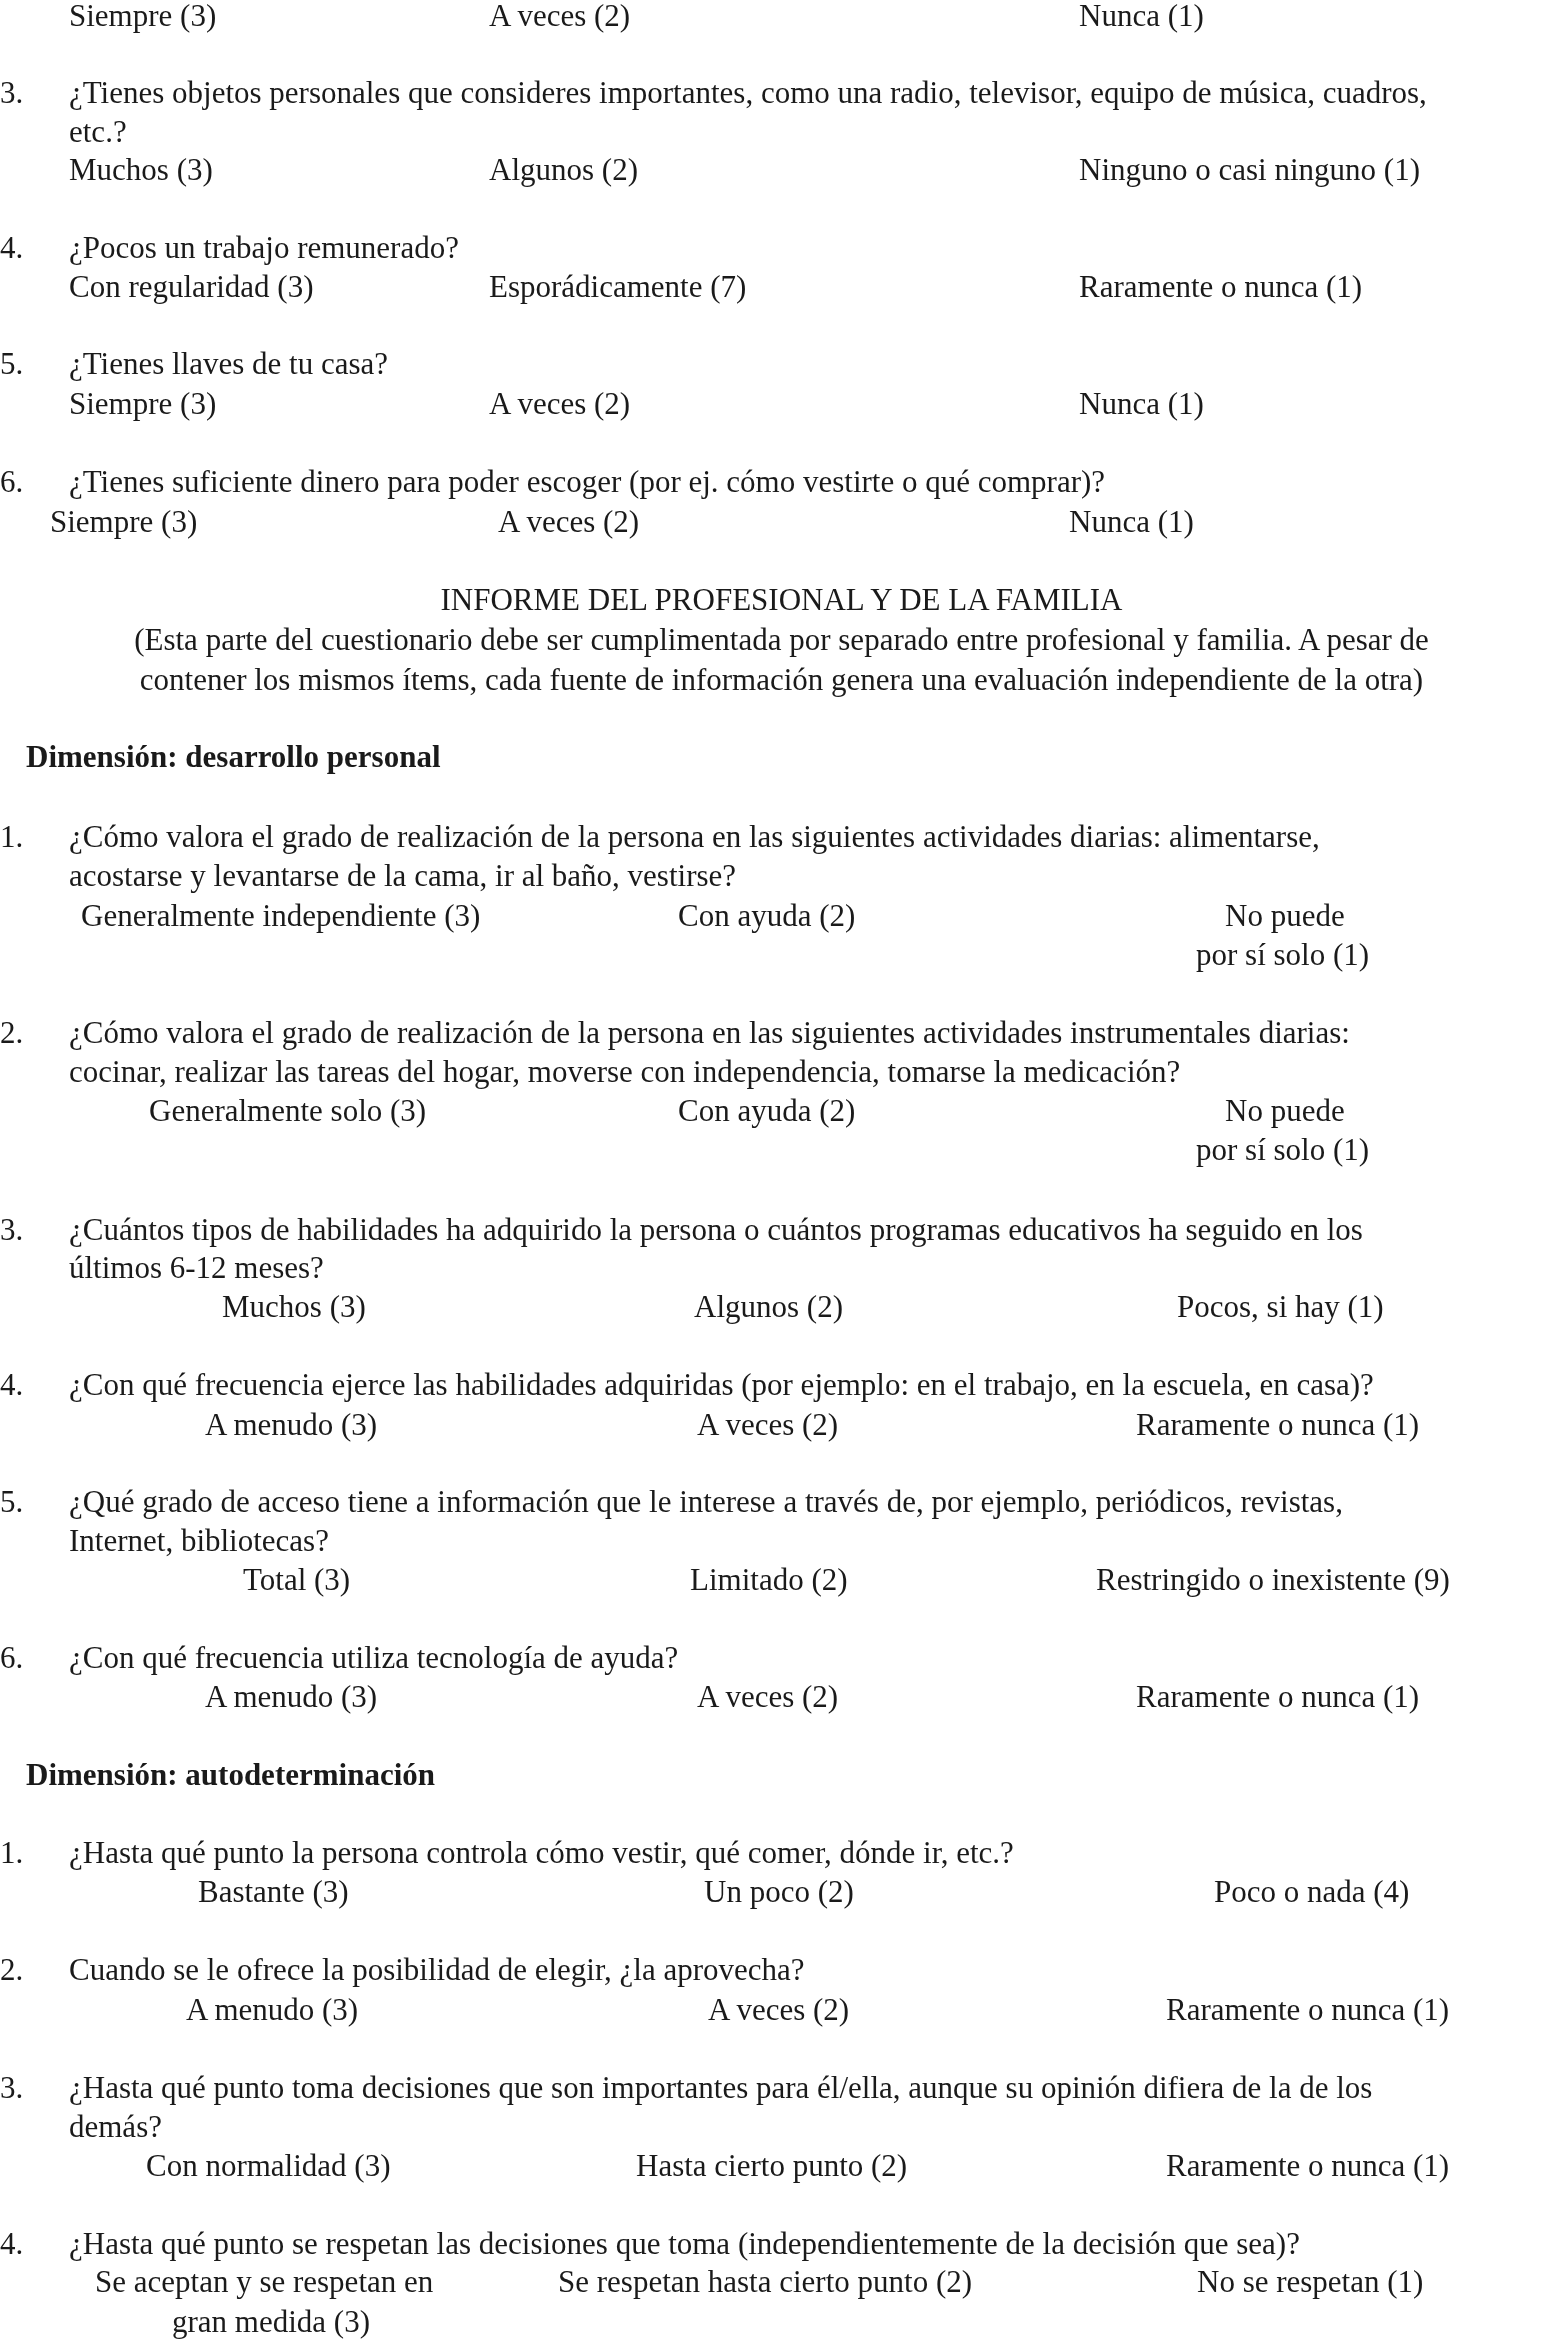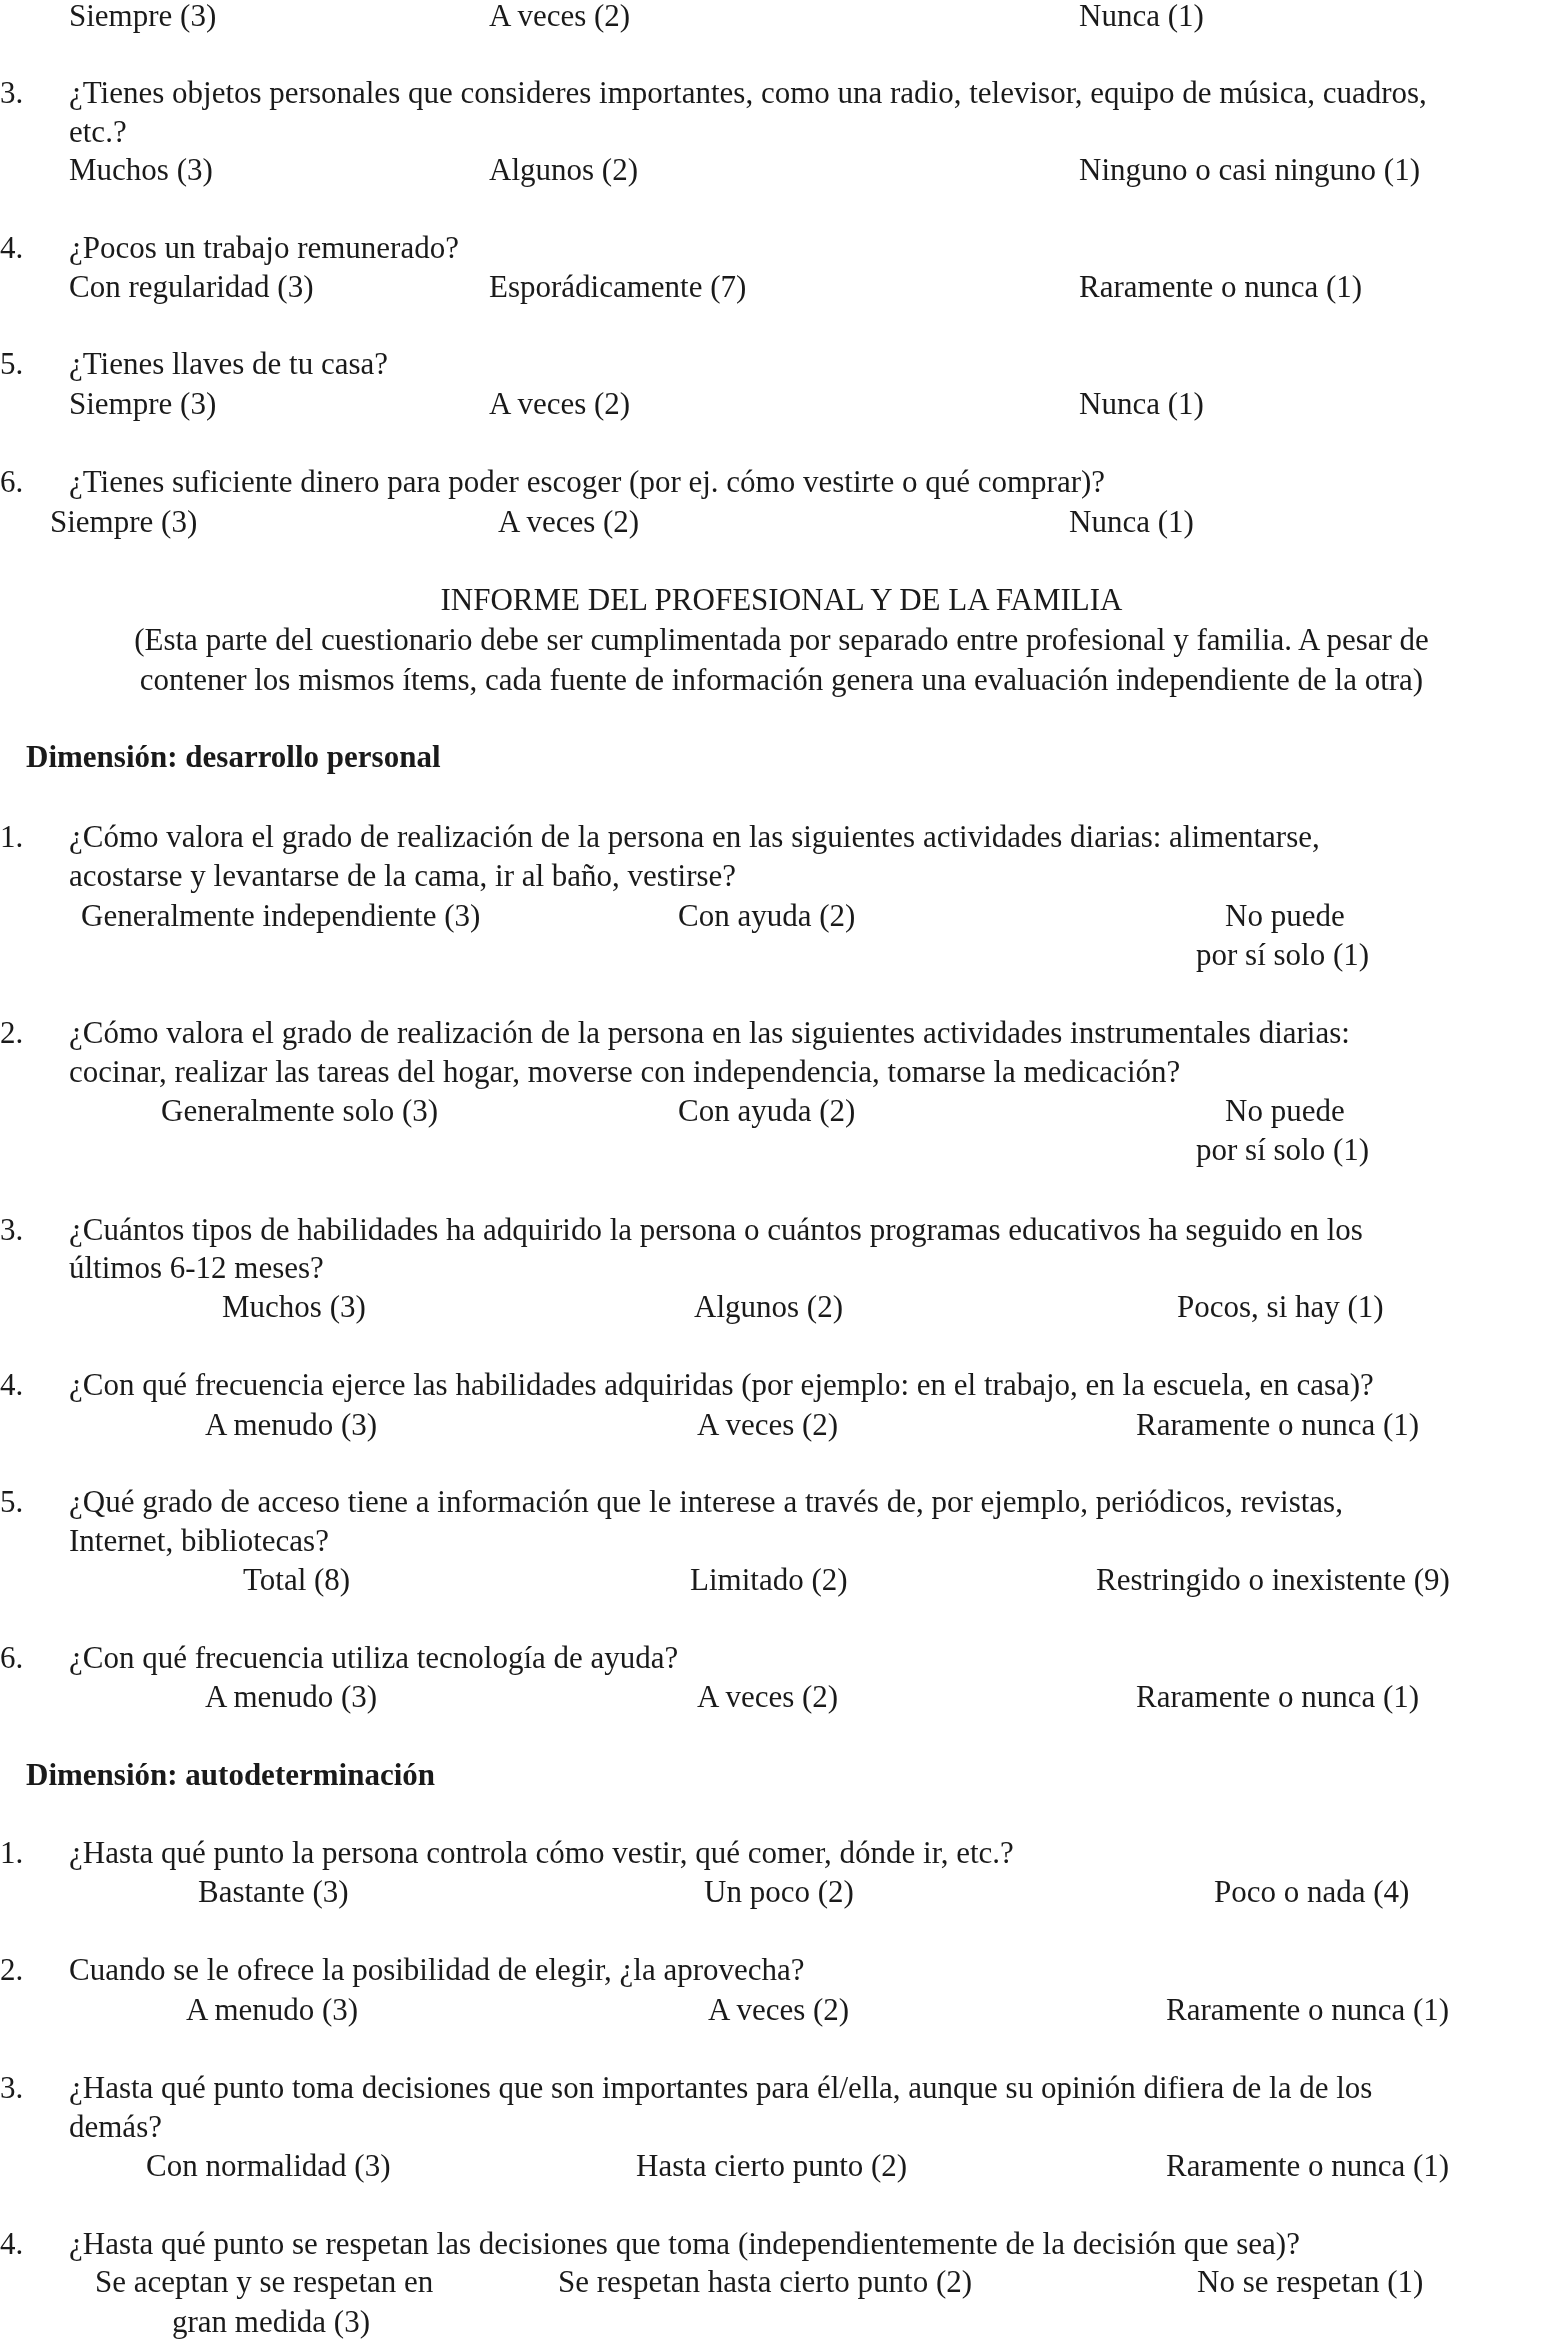--- a/index.html
+++ b/index.html
@@ -69,21 +69,21 @@
   <span class="abs" style="left:81px;top:900px">Generalmente independiente (3)</span>
   <span class="abs" style="left:678px;top:900px">Con ayuda (2)</span>
   <span class="abs" style="left:1225px;top:900px">No puede</span>
   <span class="abs" style="left:1196px;top:939px">por sí solo (1)</span>
 </div>
 
 <div>
   <span class="abs" style="left:0;top:1017px">2.</span>
   <span class="abs" style="left:69px;top:1017px">¿Cómo valora el grado de realización de la persona en las siguientes actividades instrumentales diarias:</span>
   <span class="abs" style="left:69px;top:1056px">cocinar, realizar las tareas del hogar, moverse con independencia, tomarse la medicación?</span>
-  <span class="abs" style="left:161px;top:1095px">Generalmente solo (3)</span>
+  <span class="abs" style="left:149px;top:1095px">Generalmente solo (3)</span>
   <span class="abs" style="left:678px;top:1095px">Con ayuda (2)</span>
   <span class="abs" style="left:1225px;top:1095px">No puede</span>
   <span class="abs" style="left:1196px;top:1134px">por sí solo (1)</span>
 </div>
 
 <div>
   <span class="abs" style="left:0;top:1214px">3.</span>
   <span class="abs" style="left:69px;top:1214px">¿Cuántos tipos de habilidades ha adquirido la persona o cuántos programas educativos ha seguido en los</span>
   <span class="abs" style="left:69px;top:1252px">últimos 6-12 meses?</span>
   <span class="abs" style="left:222px;top:1291px">Muchos (3)</span>
@@ -96,21 +96,21 @@
   <span class="abs" style="left:69px;top:1369px">¿Con qué frecuencia ejerce las habilidades adquiridas (por ejemplo: en el trabajo, en la escuela, en casa)?</span>
   <span class="abs" style="left:205px;top:1409px">A menudo (3)</span>
   <span class="abs" style="left:697px;top:1409px">A veces (2)</span>
   <span class="abs" style="left:1136px;top:1409px">Raramente o nunca (1)</span>
 </div>
 
 <div>
   <span class="abs" style="left:0;top:1486px">5.</span>
   <span class="abs" style="left:69px;top:1486px">¿Qué grado de acceso tiene a información que le interese a través de, por ejemplo, periódicos, revistas,</span>
   <span class="abs" style="left:69px;top:1525px">Internet, bibliotecas?</span>
-  <span class="abs" style="left:243px;top:1564px">Total (8)</span>
+  <span class="abs" style="left:243px;top:1564px">Total (3)</span>
   <span class="abs" style="left:690px;top:1564px">Limitado (2)</span>
   <span class="abs" style="left:1096px;top:1564px">Restringido o inexistente (9)</span>
 </div>
 
 <div>
   <span class="abs" style="left:0;top:1642px">6.</span>
   <span class="abs" style="left:69px;top:1642px">¿Con qué frecuencia utiliza tecnología de ayuda?</span>
   <span class="abs" style="left:205px;top:1681px">A menudo (3)</span>
   <span class="abs" style="left:697px;top:1681px">A veces (2)</span>
   <span class="abs" style="left:1136px;top:1681px">Raramente o nunca (1)</span>

